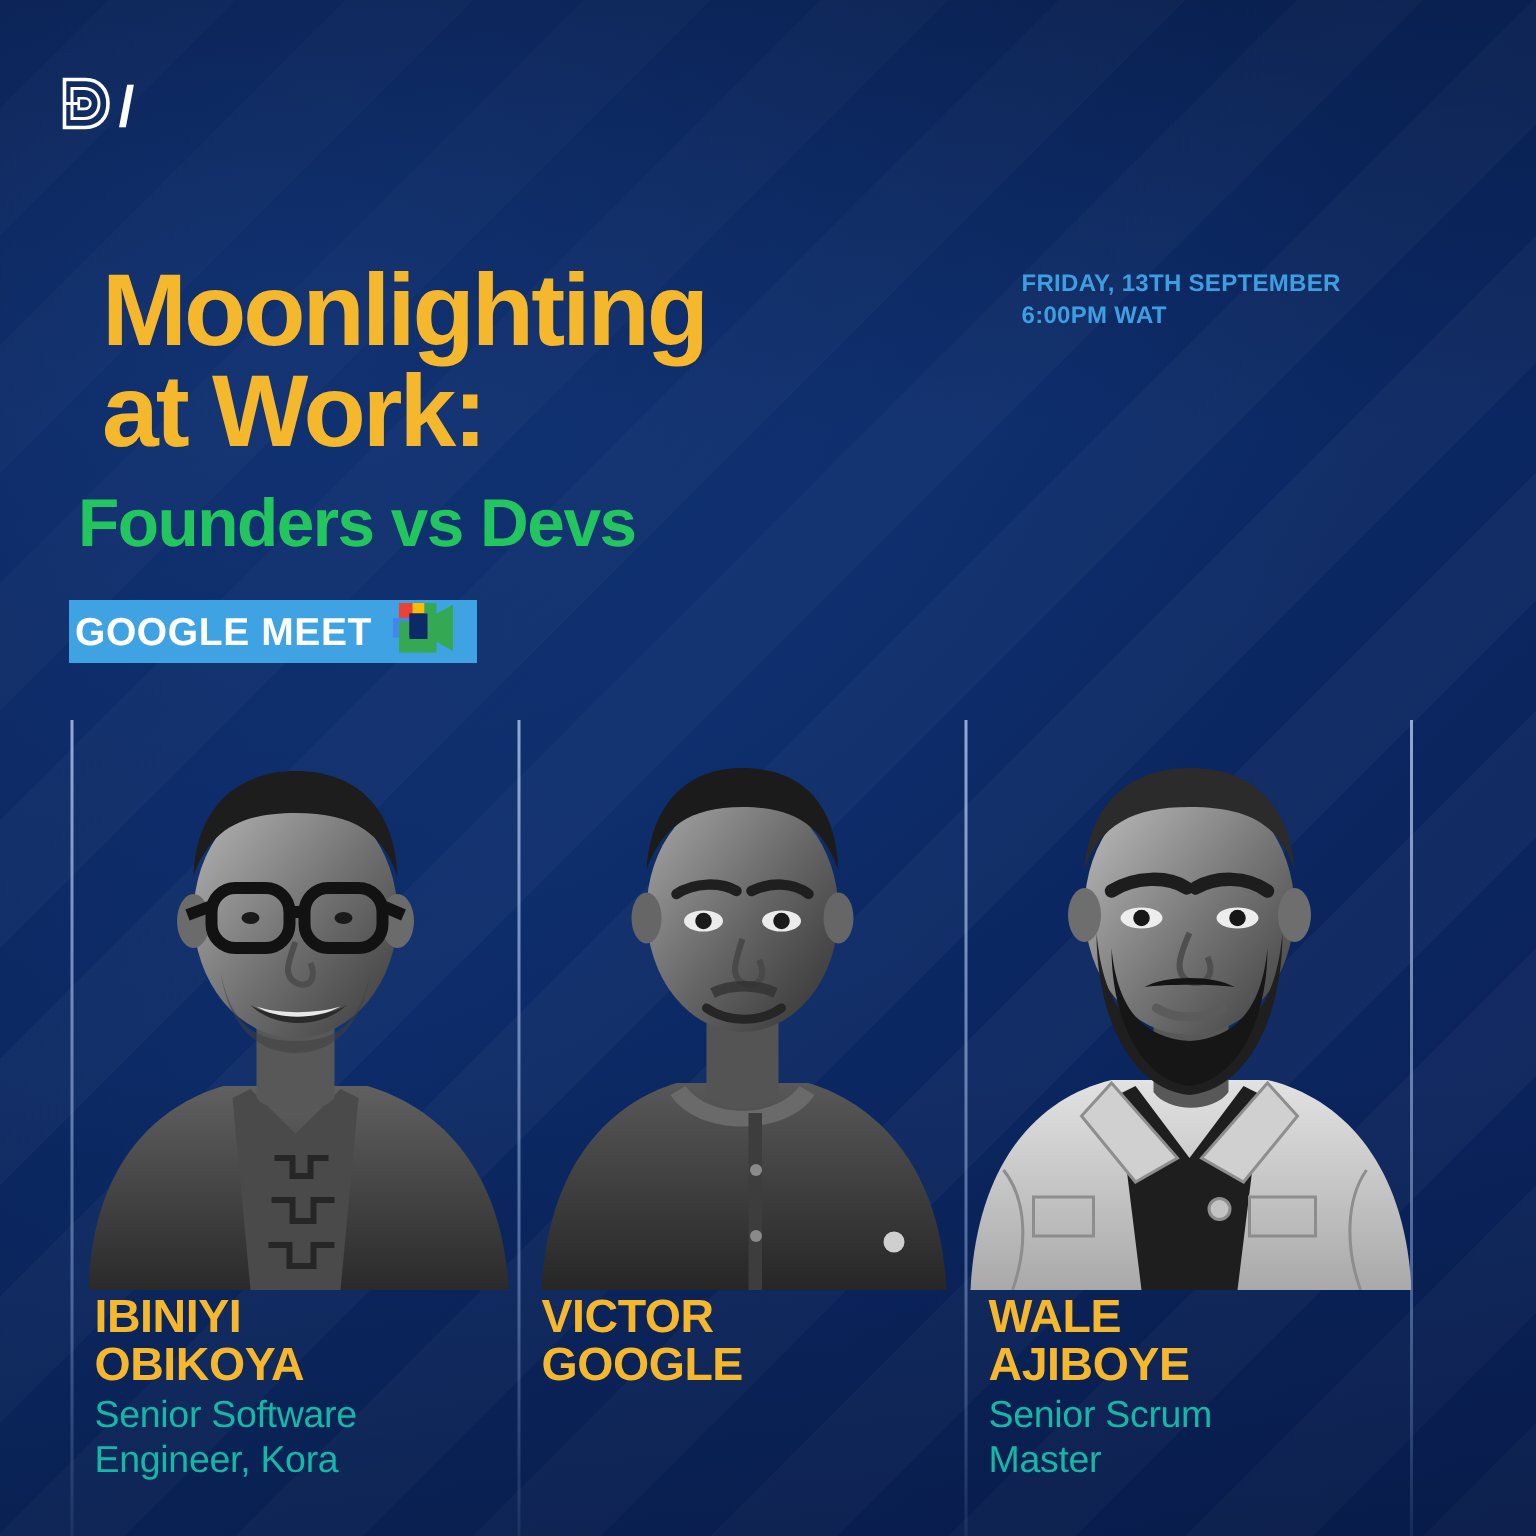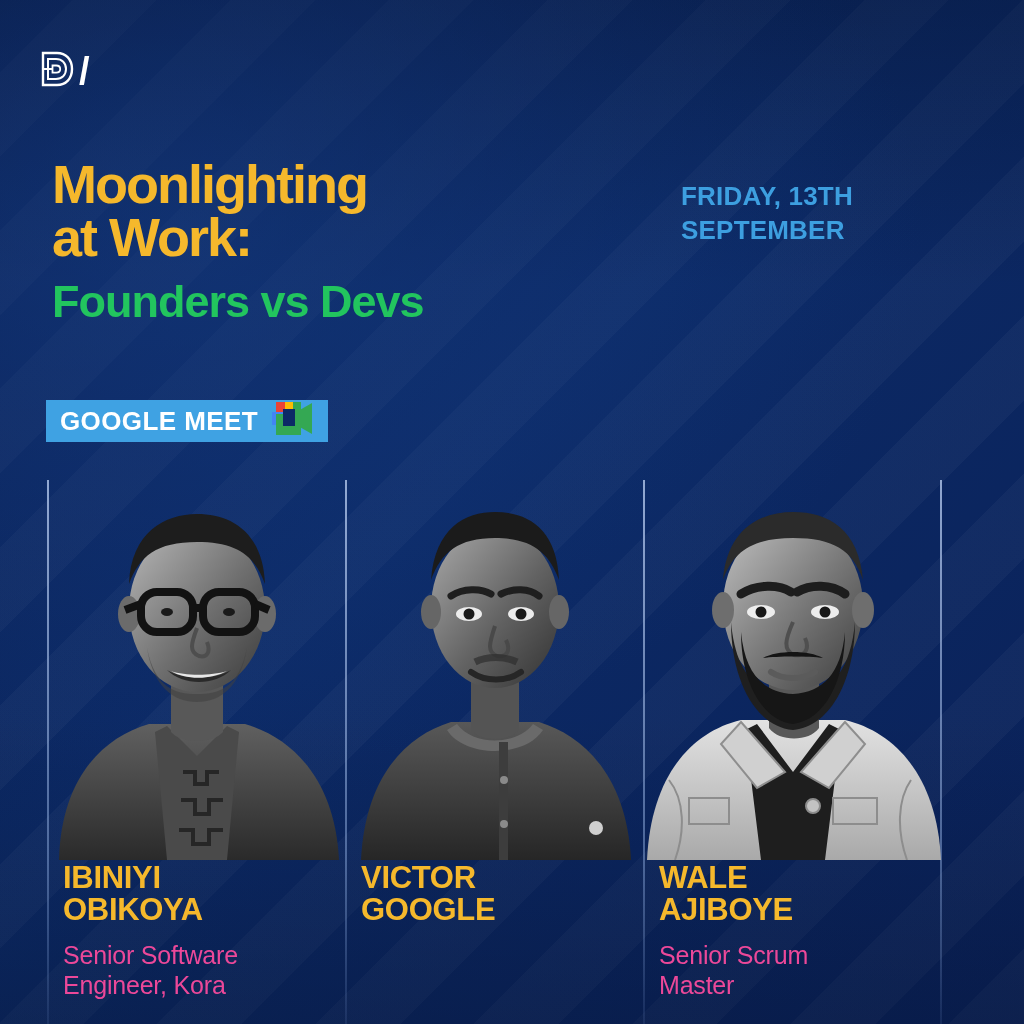--- a/index.html
+++ b/index.html
@@ -68,61 +68,61 @@
 
   
   .title-wrap {
     position: absolute;
     left: 52px;
     top: 158px;
     width: 640px;
   }
   .title-main {
     color: #f5b82c;
-    font-size: 54px;
+    font-size: 68px;
     font-weight: bold;
     line-height: 0.98;
     letter-spacing: -2px;
-    margin: 0;
+    margin: 16px;
     white-space: pre-line;
   }
   .title-sub {
     color: #22c55e;
     font-size: 45px;
     font-weight: bold;
     letter-spacing: -1px;
     line-height: 1.15;
     margin: 12px 0 0 0;
   }
 
   
   .datetime {
     position: absolute;
     left: 681px;
     top: 179px;
     width: 330px;
   }
   .datetime div {
     color: #3d9fe0;
-    font-size: 26px;
+    font-size: 16px;
     font-weight: bold;
     letter-spacing: 0.2px;
     line-height: 1.32;
   }
 
   
   .meet-badge {
     position: absolute;
     left: 46px;
     top: 400px;
     height: 42px;
     display: flex;
     align-items: center;
     background: #3fa2e3;
-    padding: 0 8px 0 14px;
+    padding: 0 8px 0 4px;
     gap: 10px;
     justify-content: center;
   }
   .meet-text {
     color: #ffffff;
     font-size: 26px;
     font-weight: bold;
     letter-spacing: 0.4px;
     line-height: 1;
   }
@@ -170,27 +170,27 @@
   .sp-name {
     color: #f5b82c;
     font-size: 31px;
     font-weight: bold;
     line-height: 1.03;
     letter-spacing: -0.3px;
     white-space: pre-line;
     margin: 0;
   }
   .sp-role {
-    color: #ec4899;
+    color: #14b8a6;
     font-size: 25px;
     font-weight: normal;
     line-height: 1.2;
     letter-spacing: -0.2px;
     white-space: pre-line;
-    margin: 14px 0 0 0;
+    margin: 2px 0 0 0;
   }
 </style>
 </head>
 <body>
 
 <div class="poster">
 
   <div class="bg-base"></div>
   <div class="bg-stripes"></div>
   <div class="bg-vig"></div>
@@ -208,20 +208,21 @@
   </div>
 
   <div class="title-wrap">
     <h1 class="title-main">Moonlighting
 at Work:</h1>
     <h2 class="title-sub">Founders vs Devs</h2>
   </div>
 
   <div class="datetime">
     <div>FRIDAY, 13TH SEPTEMBER</div>
+    <div>6:00PM WAT</div>
   </div>
 
   <div class="meet-badge">
     <span class="meet-text">GOOGLE MEET</span>
     <span class="meet-icon">
       <svg width="52" height="42" viewBox="0 0 52 42">
         <rect x="8" y="4" width="17" height="12" fill="#fbbc04"></rect>
         <rect x="8" y="4" width="9" height="12" fill="#ea4335"></rect>
         <rect x="4" y="14" width="13" height="13" fill="#4285f4"></rect>
         <rect x="8" y="16" width="21" height="21" fill="#34a853"></rect>

